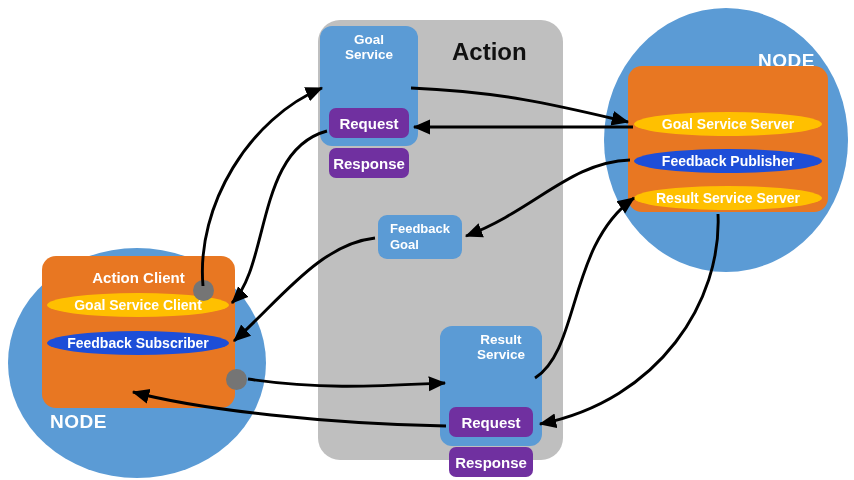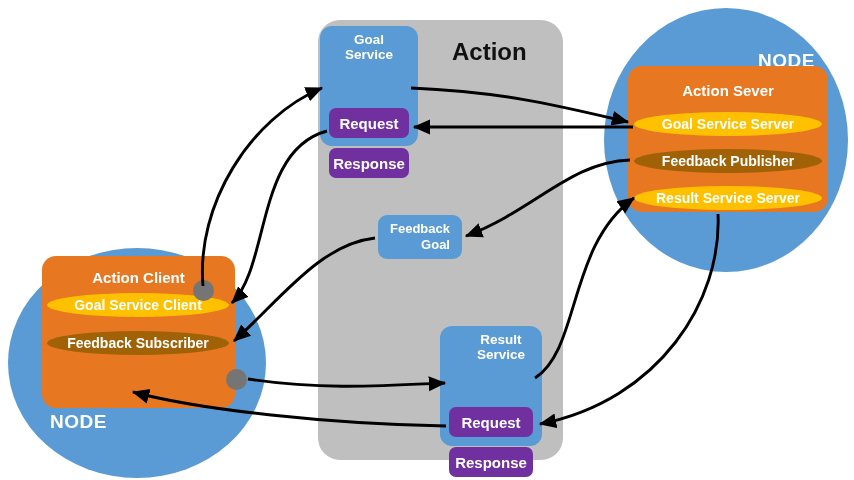--- a/index.html
+++ b/index.html
@@ -8,49 +8,48 @@
 
   .node-circle{position:absolute;border-radius:50%;background:#5B9BD5;}
   .node-label{position:absolute;color:#ffffff;font-weight:bold;font-size:19px;letter-spacing:.5px;}
 
   .box-orange{position:absolute;background:#E87722;border-radius:14px;}
   .box-title{position:absolute;width:100%;text-align:center;color:#ffffff;font-weight:bold;font-size:15px;}
 
   .pill{position:absolute;border-radius:50%;display:flex;align-items:center;justify-content:center;
         color:#ffffff;font-weight:bold;font-size:14px;text-align:center;}
   .pill-yellow{background:#FFC000;}
-  .pill-green{background:#a16207;}
+  .pill-green{background:#1d4ed8;}
 
   .action-panel{position:absolute;background:#BFBFBF;border-radius:22px;}
   .action-title{position:absolute;color:#111111;font-weight:bold;font-size:24px;}
 
   .svc-box{position:absolute;background:#5B9BD5;border-radius:12px;}
   .svc-title{position:absolute;width:100%;text-align:center;color:#ffffff;font-weight:bold;font-size:13.5px;line-height:15px;}
   .msg{position:absolute;background:#7030A0;border-radius:7px;display:flex;align-items:center;justify-content:center;
        color:#ffffff;font-weight:bold;font-size:15px;margin-top:36px;}
 
   .topic{position:absolute;background:#5B9BD5;border-radius:9px;display:flex;align-items:center;justify-content:center;
-         color:#ffffff;font-weight:bold;font-size:13px;line-height:16px;text-align:right;}
+         color:#ffffff;font-weight:bold;font-size:13px;line-height:16px;text-align:left;}
 
   .dot{position:absolute;border-radius:50%;background:#757575;}
 
   #arrows{position:absolute;left:0;top:0;width:854px;height:480px;}
 </style>
 </head>
 <body>
 
 <div id="stage">
 
   <div class="action-panel" style="left:318px;top:20px;width:245px;height:440px;"></div>
   <div class="action-title" style="left:452px;top:38px;">Action</div>
 
   <div class="node-circle" style="left:604px;top:8px;width:244px;height:264px;"></div>
   <div class="node-label" style="left:758px;top:50px;">NODE</div>
   <div class="box-orange" style="left:628px;top:66px;width:200px;height:146px;"></div>
-  <div class="box-title" style="left:628px;top:82px;width:200px;">Action Sever</div>
   <div class="pill pill-yellow" style="left:634px;top:112px;width:188px;height:24px;">Goal Service Server</div>
   <div class="pill pill-green" style="left:634px;top:149px;width:188px;height:24px;">Feedback Publisher</div>
   <div class="pill pill-yellow" style="left:634px;top:186px;width:188px;height:24px;">Result Service Server</div>
 
   <div class="node-circle" style="left:8px;top:248px;width:258px;height:230px;"></div>
   <div class="node-label" style="left:50px;top:411px;">NODE</div>
   <div class="box-orange" style="left:42px;top:256px;width:193px;height:152px;"></div>
   <div class="box-title" style="left:42px;top:269px;width:193px;">Action Client</div>
   <div class="pill pill-yellow" style="left:47px;top:293px;width:182px;height:24px;">Goal Service Client</div>
   <div class="pill pill-green" style="left:47px;top:331px;width:182px;height:24px;">Feedback Subscriber</div>

